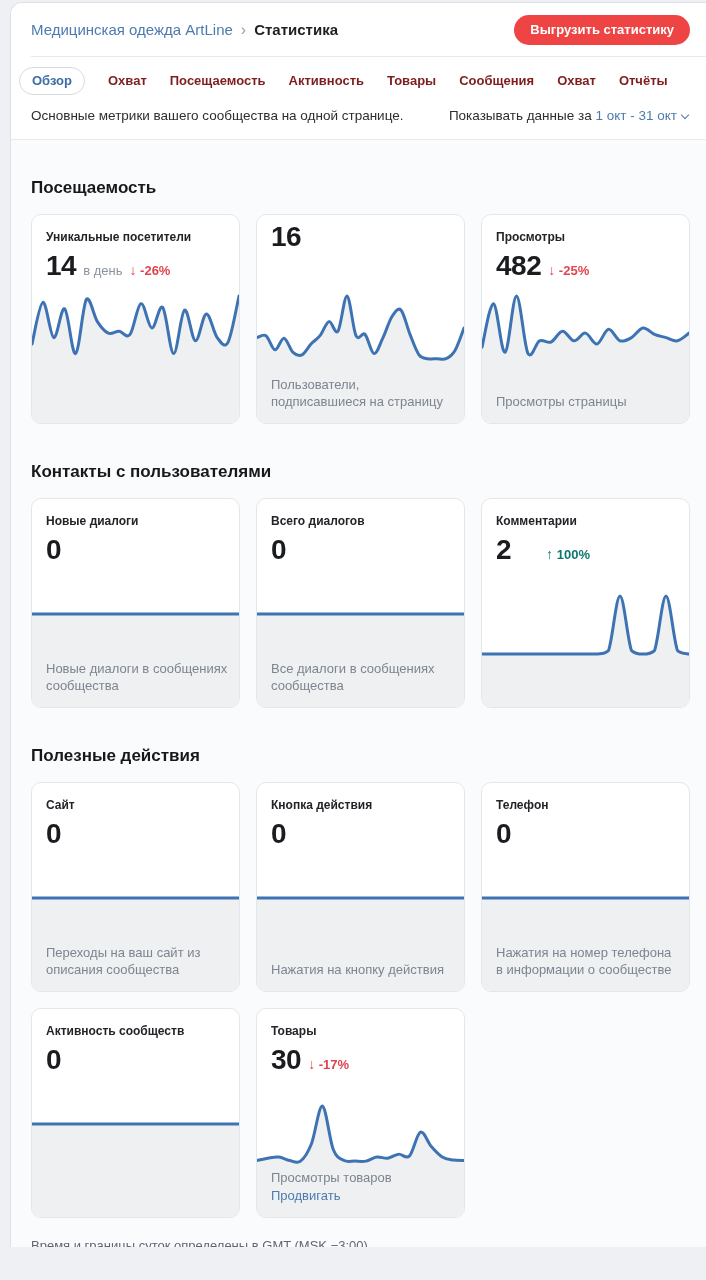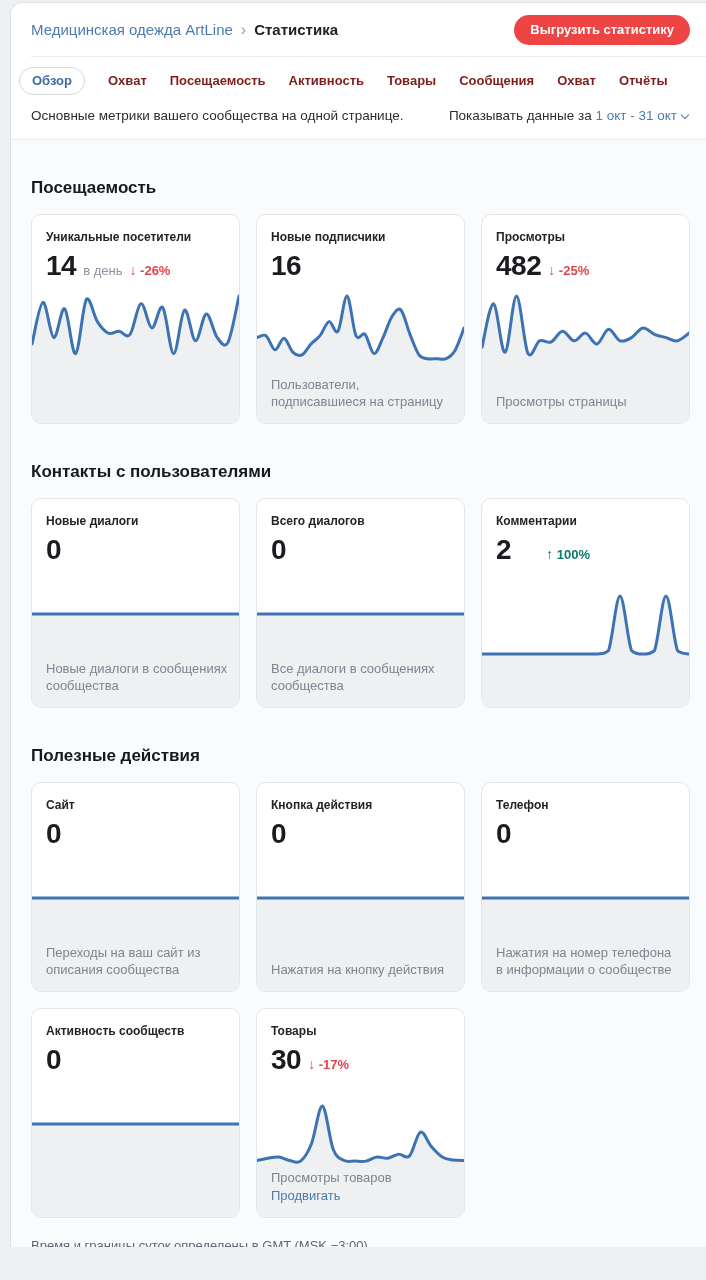--- a/index.html
+++ b/index.html
@@ -143,21 +143,20 @@
         </div>
         <div class="chart chart-a">
             <svg viewBox="0 0 200 130" preserveAspectRatio="none">
               <path d="M0,51C1.75,44.07 7.02,10.47 10.53,9.4C14.04,8.33 17.54,43.53 21.05,44.6C24.56,45.67 28.07,13.13 31.58,15.8C35.09,18.47 38.60,62.20 42.11,60.6C45.62,59.00 49.12,11.53 52.63,6.2C56.14,3.00 59.65,22.95 63.16,28.6C66.67,34.25 70.17,38.52 73.68,40.12C77.19,41.72 80.70,37.99 84.21,38.2C87.72,38.41 91.23,45.99 94.74,41.4C98.25,36.81 101.75,11.75 105.26,10.68C108.77,9.61 112.28,34.36 115.79,35C119.30,35.64 122.81,10.25 126.32,14.52C129.83,18.79 133.33,60.17 136.84,60.6C140.35,61.03 143.86,19.21 147.37,17.08C150.88,14.95 154.38,47.16 157.89,47.8C161.40,48.44 164.91,21.45 168.42,20.92C171.93,20.39 175.44,39.91 178.95,44.6C182.46,49.29 185.96,56.01 189.47,49.08C192.98,42.15 198.25,10.68 200,3 L200,130 L0,130 Z" fill="#eef0f2"></path>
               <path d="M0,51C1.75,44.07 7.02,10.47 10.53,9.4C14.04,8.33 17.54,43.53 21.05,44.6C24.56,45.67 28.07,13.13 31.58,15.8C35.09,18.47 38.60,62.20 42.11,60.6C45.62,59.00 49.12,11.53 52.63,6.2C56.14,3.00 59.65,22.95 63.16,28.6C66.67,34.25 70.17,38.52 73.68,40.12C77.19,41.72 80.70,37.99 84.21,38.2C87.72,38.41 91.23,45.99 94.74,41.4C98.25,36.81 101.75,11.75 105.26,10.68C108.77,9.61 112.28,34.36 115.79,35C119.30,35.64 122.81,10.25 126.32,14.52C129.83,18.79 133.33,60.17 136.84,60.6C140.35,61.03 143.86,19.21 147.37,17.08C150.88,14.95 154.38,47.16 157.89,47.8C161.40,48.44 164.91,21.45 168.42,20.92C171.93,20.39 175.44,39.91 178.95,44.6C182.46,49.29 185.96,56.01 189.47,49.08C192.98,42.15 198.25,10.68 200,3" fill="none" stroke="#3e73b3" stroke-width="3" stroke-linecap="round" stroke-linejoin="round" vector-effect="non-scaling-stroke"></path>
             </svg>
           </div>
       </div>
 
       <div class="card">
-        <div class="card-title">Новые подписчики</div>
         <div class="value-row">
           <span class="num">16</span>
         </div>
         <div class="chart chart-a">
             <svg viewBox="0 0 200 130" preserveAspectRatio="none">
               <path d="M0,44.6C1.45,44.28 5.80,40.65 8.7,42.68C11.60,44.71 14.49,56.33 17.39,56.76C20.29,57.19 23.19,44.81 26.09,45.24C28.99,45.67 31.88,56.55 34.78,59.32C37.68,62.09 40.58,63.27 43.48,61.88C46.38,60.49 49.27,54.20 52.17,51C55.07,47.80 57.97,46.41 60.87,42.68C63.77,38.95 66.67,29.35 69.57,28.6C72.47,27.85 75.36,42.47 78.26,38.2C81.16,33.93 84.06,3.00 86.96,3C89.86,3.75 92.75,36.28 95.65,42.68C98.55,49.08 101.45,38.41 104.35,41.4C107.25,44.39 110.14,60.07 113.04,60.6C115.94,61.13 118.84,50.79 121.74,44.6C124.64,38.41 127.53,28.07 130.43,23.48C133.33,18.89 136.23,14.09 139.13,17.08C142.03,20.07 144.93,33.93 147.83,41.4C150.73,48.87 153.62,57.83 156.52,61.88C159.42,65.93 162.32,65.08 165.22,65.72C168.12,66.36 171.01,65.72 173.91,65.72C176.81,65.72 179.71,67.00 182.61,65.72C185.51,64.33 188.40,62.52 191.3,57.4C194.20,52.28 198.55,38.73 200,35 L200,130 L0,130 Z" fill="#eef0f2"></path>
               <path d="M0,44.6C1.45,44.28 5.80,40.65 8.7,42.68C11.60,44.71 14.49,56.33 17.39,56.76C20.29,57.19 23.19,44.81 26.09,45.24C28.99,45.67 31.88,56.55 34.78,59.32C37.68,62.09 40.58,63.27 43.48,61.88C46.38,60.49 49.27,54.20 52.17,51C55.07,47.80 57.97,46.41 60.87,42.68C63.77,38.95 66.67,29.35 69.57,28.6C72.47,27.85 75.36,42.47 78.26,38.2C81.16,33.93 84.06,3.00 86.96,3C89.86,3.75 92.75,36.28 95.65,42.68C98.55,49.08 101.45,38.41 104.35,41.4C107.25,44.39 110.14,60.07 113.04,60.6C115.94,61.13 118.84,50.79 121.74,44.6C124.64,38.41 127.53,28.07 130.43,23.48C133.33,18.89 136.23,14.09 139.13,17.08C142.03,20.07 144.93,33.93 147.83,41.4C150.73,48.87 153.62,57.83 156.52,61.88C159.42,65.93 162.32,65.08 165.22,65.72C168.12,66.36 171.01,65.72 173.91,65.72C176.81,65.72 179.71,67.00 182.61,65.72C185.51,64.33 188.40,62.52 191.3,57.4C194.20,52.28 198.55,38.73 200,35" fill="none" stroke="#3e73b3" stroke-width="3" stroke-linecap="round" stroke-linejoin="round" vector-effect="non-scaling-stroke"></path>
             </svg>
           </div>
         <div class="caption">Пользователи, подписавшиеся на страницу</div>

